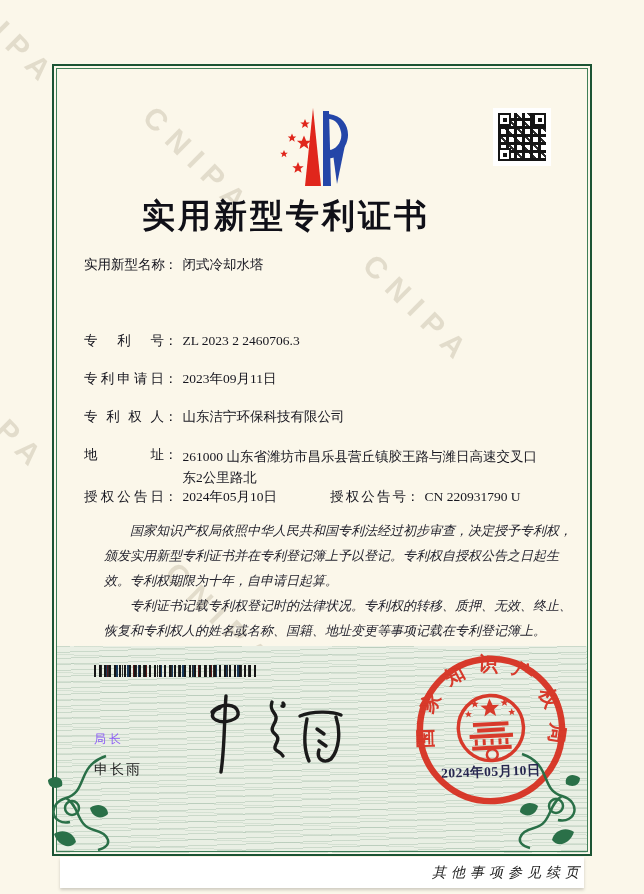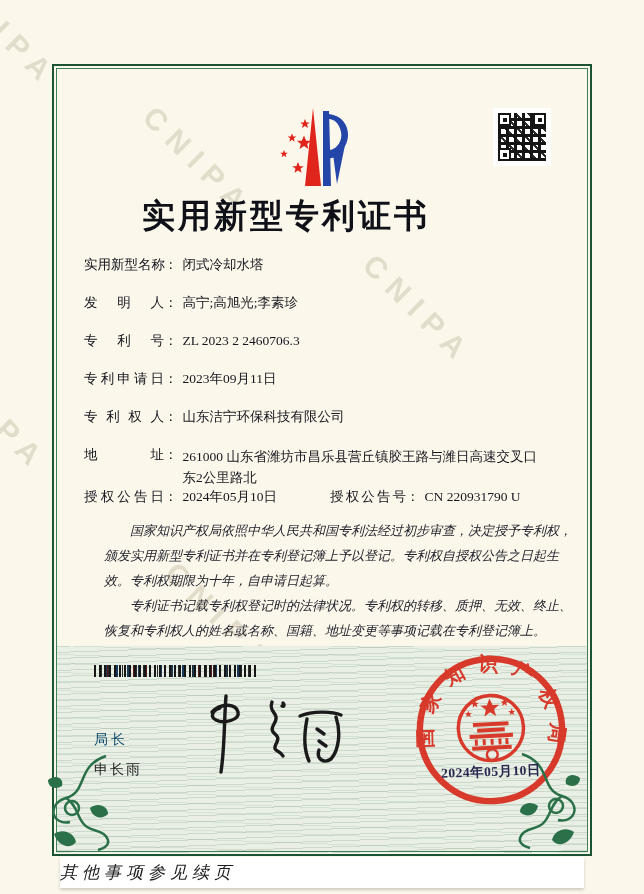--- a/index.html
+++ b/index.html
@@ -56,42 +56,42 @@
   .legal p { text-indent:2em;margin-left:32px; }
 
   .barcode { position:absolute; left:94px; top:665px; width:162px; height:12px;
     background-image:
       repeating-linear-gradient(90deg,#161616 0 2px, transparent 2px 5px),
       repeating-linear-gradient(90deg,#2a2a2a 0 1px, transparent 1px 7px),
       repeating-linear-gradient(90deg,#1a3a5c 0 2px, transparent 2px 11px),
       repeating-linear-gradient(90deg,#5c1a1a 0 1px, transparent 1px 13px); }
 
   .sig-title { position:absolute; left:94px; top:731px; font-family:"Liberation Sans",sans-serif;
-               font-size:14px; letter-spacing:3px; color:#0c4a6e; }
+               font-size:12px; letter-spacing:3px; color:#8b5cf6; }
   .sig-name  { position:absolute; left:94px; top:761px; font-family:Liberation Mono, monospace;
                font-size:14px; letter-spacing:2px; color:#1c1c1c; }
   .signature-svg { position:absolute; left:188px; top:690px; }
 
   .seal { position:absolute; left:412px; top:651px; width:158px; height:158px;
           transform:rotate(-3deg); z-index:4; }
   .seal-date { position:absolute; left:420px; top:763px; width:142px; text-align:center;
                font-size:13.5px; font-weight:bold; color:#26264f; letter-spacing:0.5px;
                transform:rotate(-2deg); z-index:5; }
 
   .flourish { position:absolute; z-index:4; }
   .flourish.bl { left:34px; top:750px; }
   .flourish.br { left:502px; top:748px; transform:scaleX(-1); }
 
   .page-num { position:absolute; left:52px; top:833px; width:540px; text-align:center;
               font-size:11.5px; letter-spacing:1px; color:#1f1f28; z-index:4; }
 
   .bottom-strip { position:absolute; left:60px; top:857px; width:524px; height:31px;
                   background:#ffffff; box-shadow:0 2px 3px rgba(0,0,0,0.18); z-index:5; }
-  .bottom-strip .note { display:block; width:100%; text-align:left; line-height:31px;
-                  font-size:17px; letter-spacing:5px; font-style:italic; color:#1d1d1d; }
+  .bottom-strip .note { display:block; width:100%; text-align:right; line-height:31px;
+                  font-size:14px; letter-spacing:5px; font-style:italic; color:#1d1d1d; }
 </style>
 </head>
 <body>
 
 <div class="screen">
 
   <div class="wm" style="left:-35px; top:-30px;">CNIPA</div>
   <div class="wm" style="left:160px; top:100px;">CNIPA</div>
   <div class="wm" style="left:380px; top:248px;">CNIPA</div>
   <div class="wm" style="left:-45px; top:355px;">CNIPA</div>
@@ -128,23 +128,20 @@
         <div class="finder tl"></div>
         <div class="finder tr"></div>
         <div class="finder bl"></div>
       </div>
     </div>
 
     <div class="title">实用新型专利证书</div>
 
     <div class="row" style="top:256px;">
       <span class="flabel">实用新型名称</span><span>：</span><span class="fval">闭式冷却水塔</span>
-    </div>
-    <div class="row" style="top:294px;">
-      <span class="flabel">发明人</span><span>：</span><span class="fval">高宁;高旭光;李素珍</span>
     </div>
     <div class="row" style="top:332px;">
       <span class="flabel">专利号</span><span>：</span><span class="fval">ZL 2023 2 2460706.3</span>
     </div>
     <div class="row" style="top:370px;">
       <span class="flabel">专利申请日</span><span>：</span><span class="fval">2023年09月11日</span>
     </div>
     <div class="row" style="top:408px;">
       <span class="flabel">专利权人</span><span>：</span><span class="fval">山东洁宁环保科技有限公司</span>
     </div>

